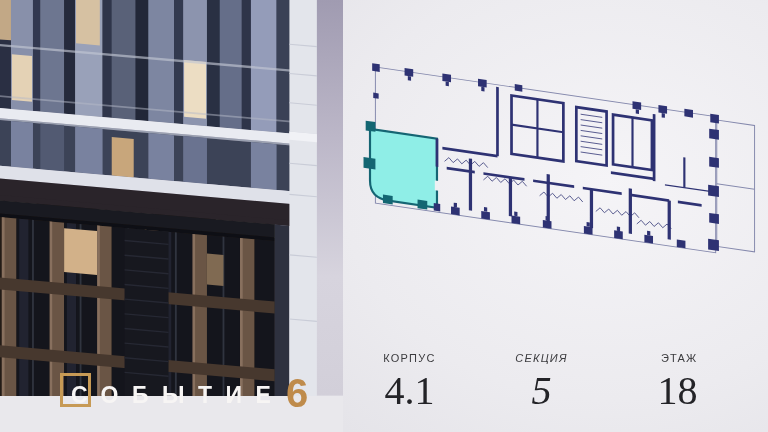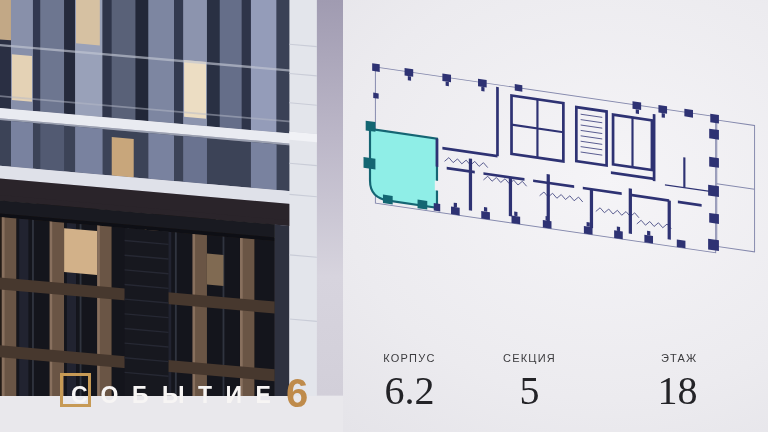--- a/index.html
+++ b/index.html
@@ -21,21 +21,21 @@
 
   
   .plan-panel { position:relative; width:467px; height:432px;
     background:
       radial-gradient(130% 105% at 62% 42%, #f5f4f7 0%, #ecebef 48%, #dddce2 100%); }
   .plan-panel svg { position:absolute; inset:0; display:block; }
 
   .stats { position:absolute; left:0; top:352px; width:393px; height:66px; }
   .stat { position:absolute; width:104px; text-align:center; }
   .stat:nth-child(1){ left:14px; }
-  .stat:nth-child(2){ left:134px; }
+  .stat:nth-child(2){ left:146px;font-style:italic; }
   .stat:nth-child(3){ left:250px;text-align:right; }
   .stat-label { font-size:11px; font-weight:500; letter-spacing:1.2px; color:#3b3b3e; }
   .stat-value { margin-top:7px; font-family:"Liberation Serif", serif; font-weight:400;
                 font-size:40px; line-height:1; color:#232327; }
 </style>
 </head>
 <body>
 
 <div class="stage">
 
@@ -258,21 +258,21 @@
           <rect x="-11" y="85" width="11" height="10"></rect>
           <rect x="7" y="117" width="9" height="8"></rect>
           <rect x="39" y="117" width="9" height="8"></rect>
         </g>
       </g>
     </svg>
 
     <div class="stats">
       <div class="stat">
         <div class="stat-label">КОРПУС</div>
-        <div class="stat-value">6.2</div>
+        <div class="stat-value">4.1</div>
       </div>
       <div class="stat">
         <div class="stat-label">СЕКЦИЯ</div>
         <div class="stat-value">5</div>
       </div>
       <div class="stat">
         <div class="stat-label">ЭТАЖ</div>
         <div class="stat-value">18</div>
       </div>
     </div>

